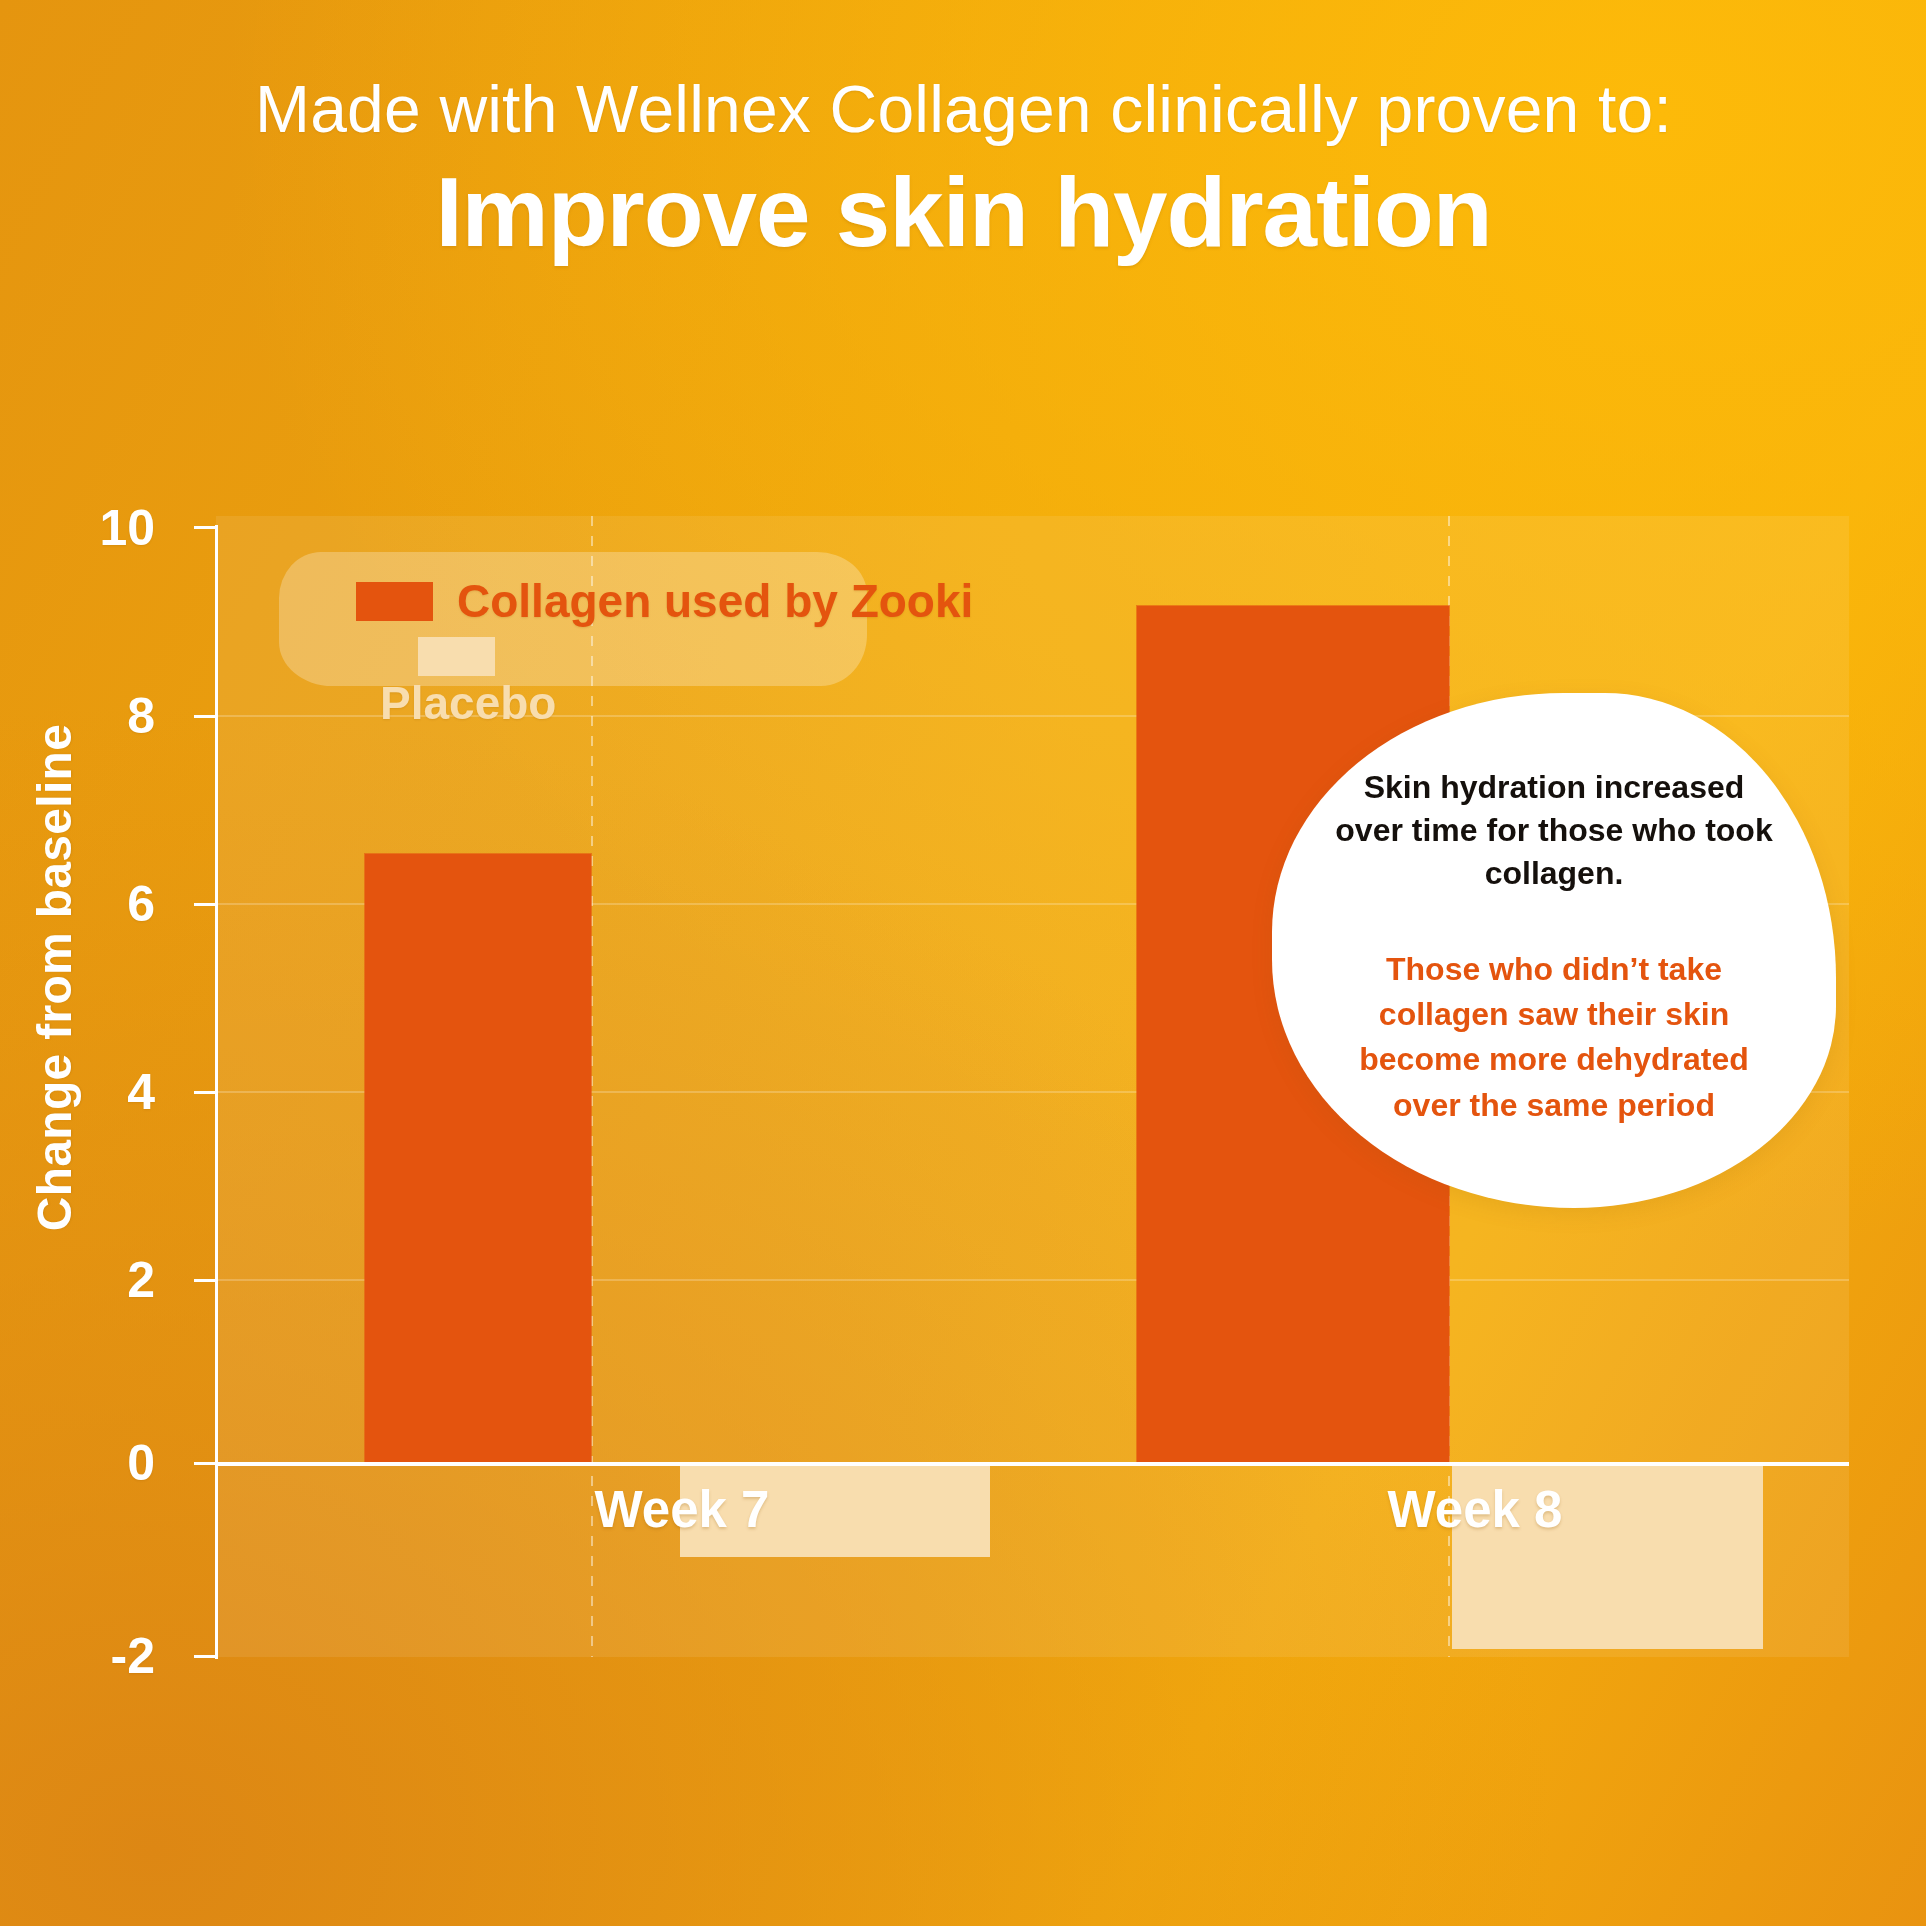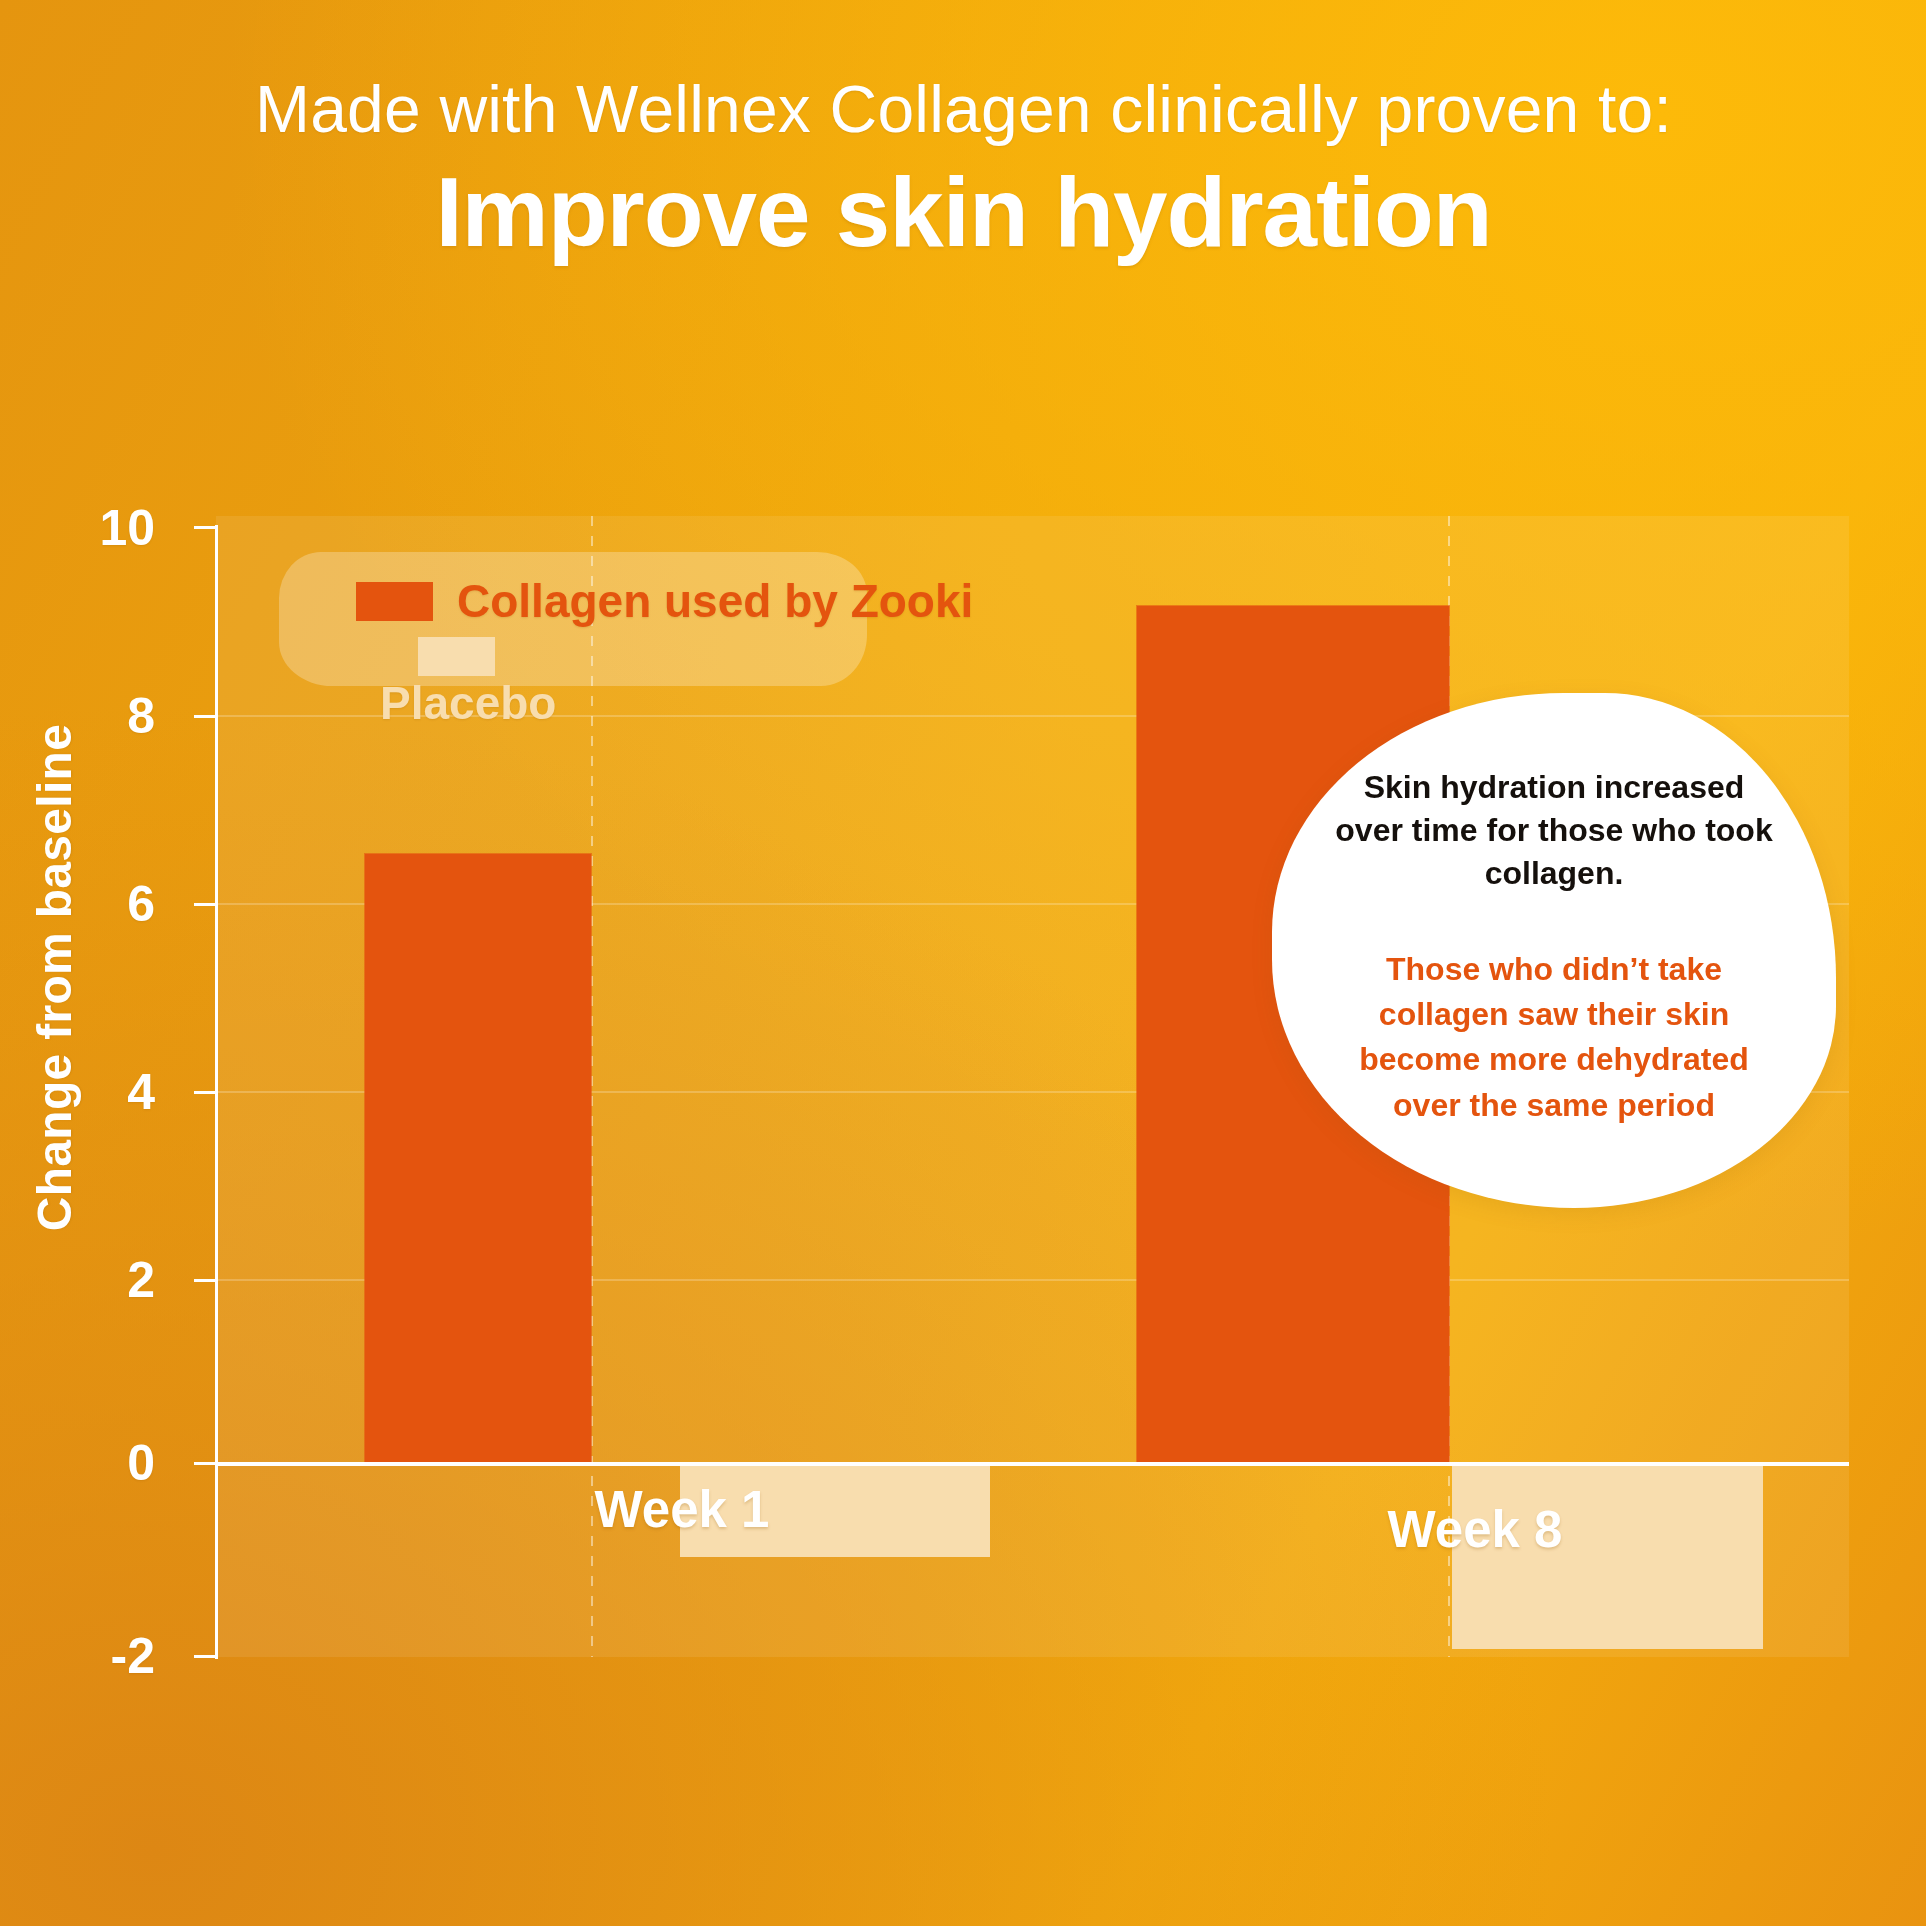--- a/index.html
+++ b/index.html
@@ -167,22 +167,22 @@
     <div class="tick-label" style="top:528px;">10</div>
     <div class="tick-label" style="top:716px;">8</div>
     <div class="tick-label" style="top:904px;">6</div>
     <div class="tick-label" style="top:1092px;">4</div>
     <div class="tick-label" style="top:1280px;">2</div>
     <div class="tick-label" style="top:1463px;">0</div>
     <div class="tick-label" style="top:1656px;">-2</div>
 
     <div class="axis-title">Change from baseline</div>
 
-    <div class="cat-label" style="left:682px;">Week 1</div>
-    <div class="cat-label" style="left:1475px;margin-top:20px;">Week 8</div>
+    <div class="cat-label" style="left:682px;">Week 7</div>
+    <div class="cat-label" style="left:1475px;">Week 8</div>
 
     <div class="legend">
       <div class="legend-row r1">
         <span class="swatch sw-collagen"></span>
         <span class="legend-text lt-collagen">Collagen used by Zooki</span>
       </div>
       <div class="legend-row r2">
         <span class="swatch sw-placebo"></span>
         <span class="legend-text lt-placebo">Placebo</span>
       </div>

